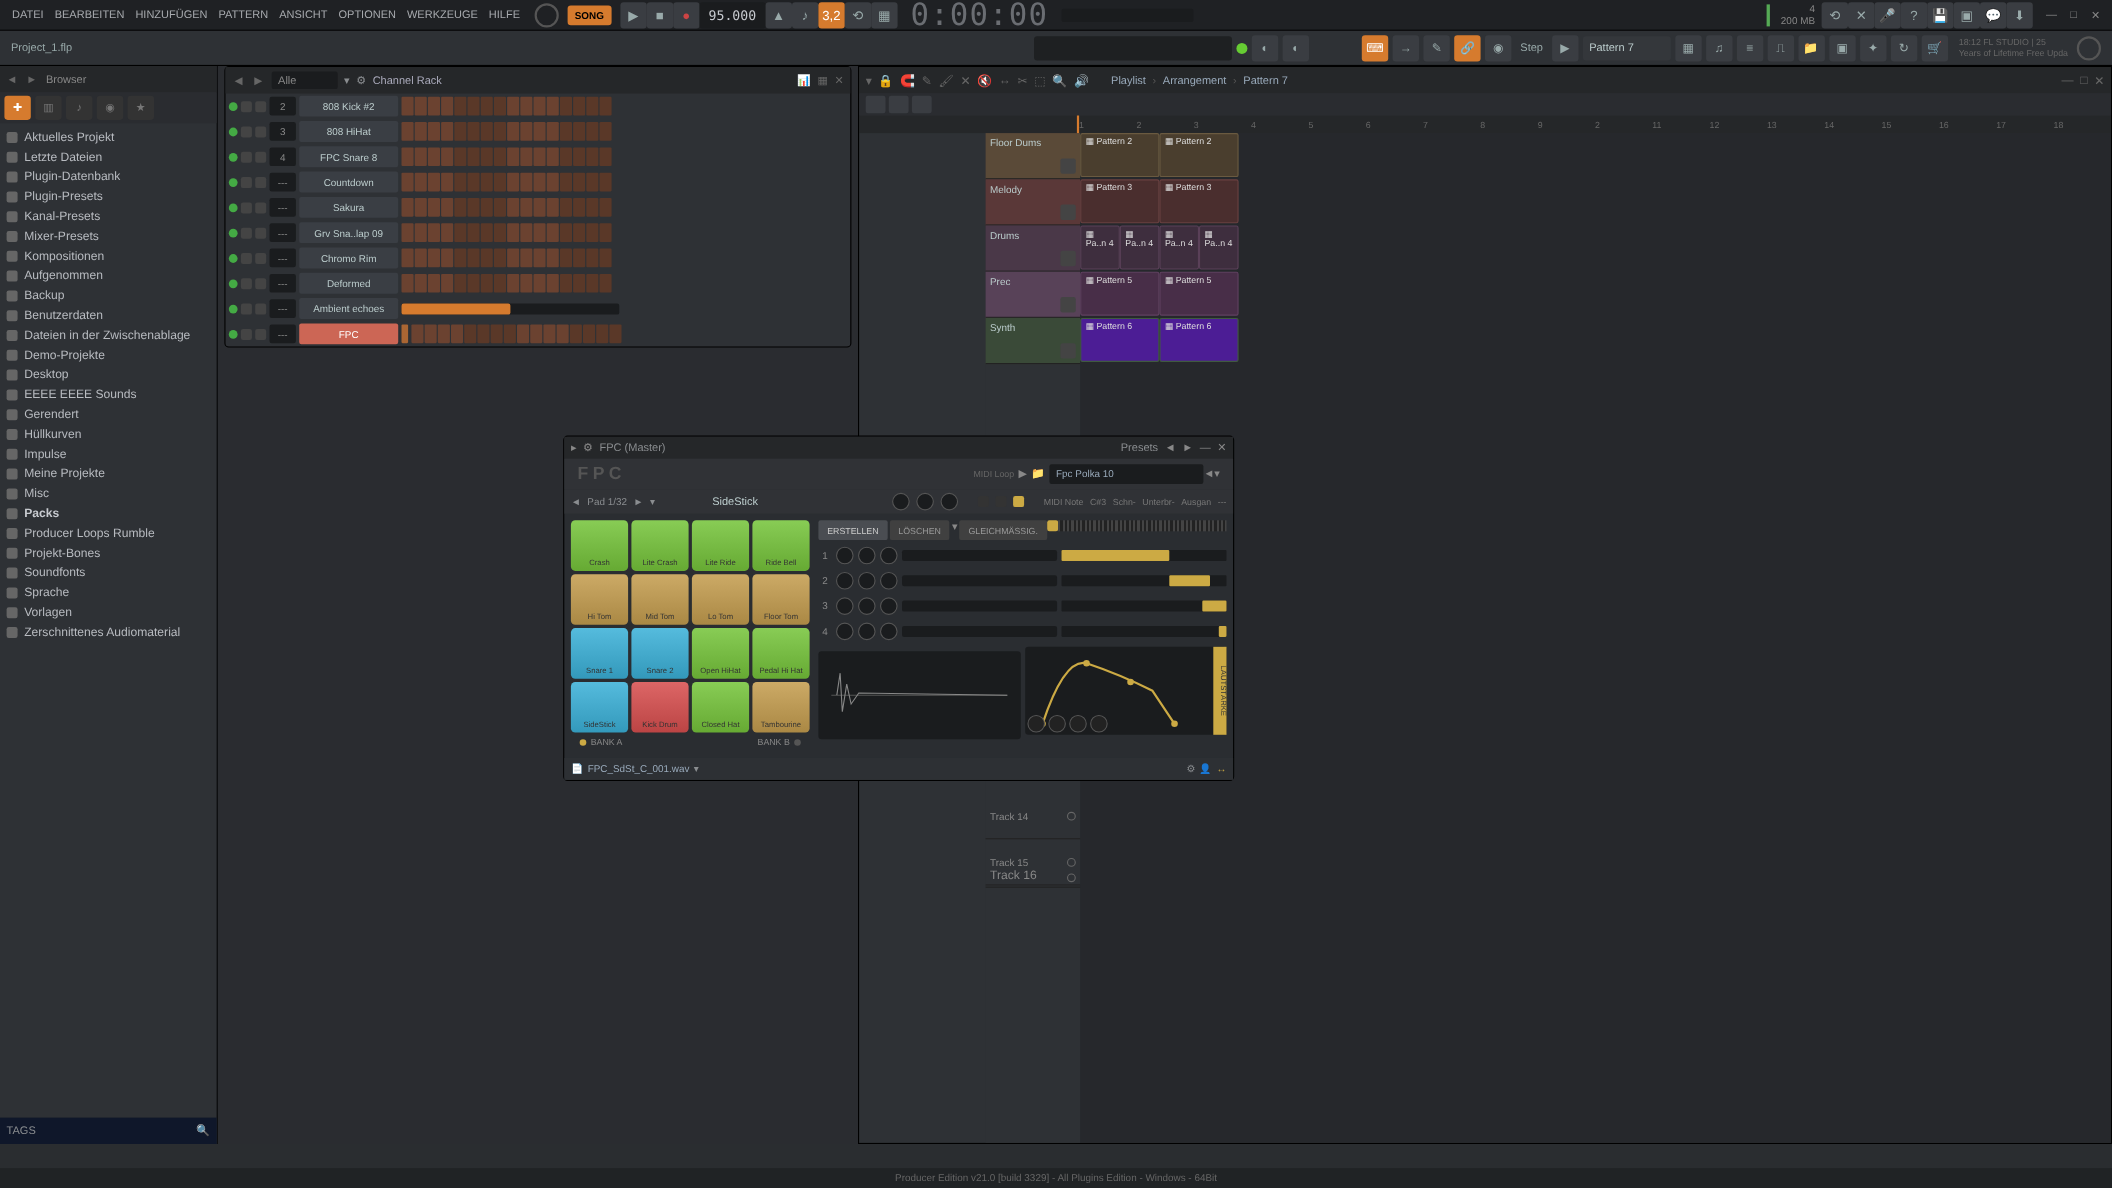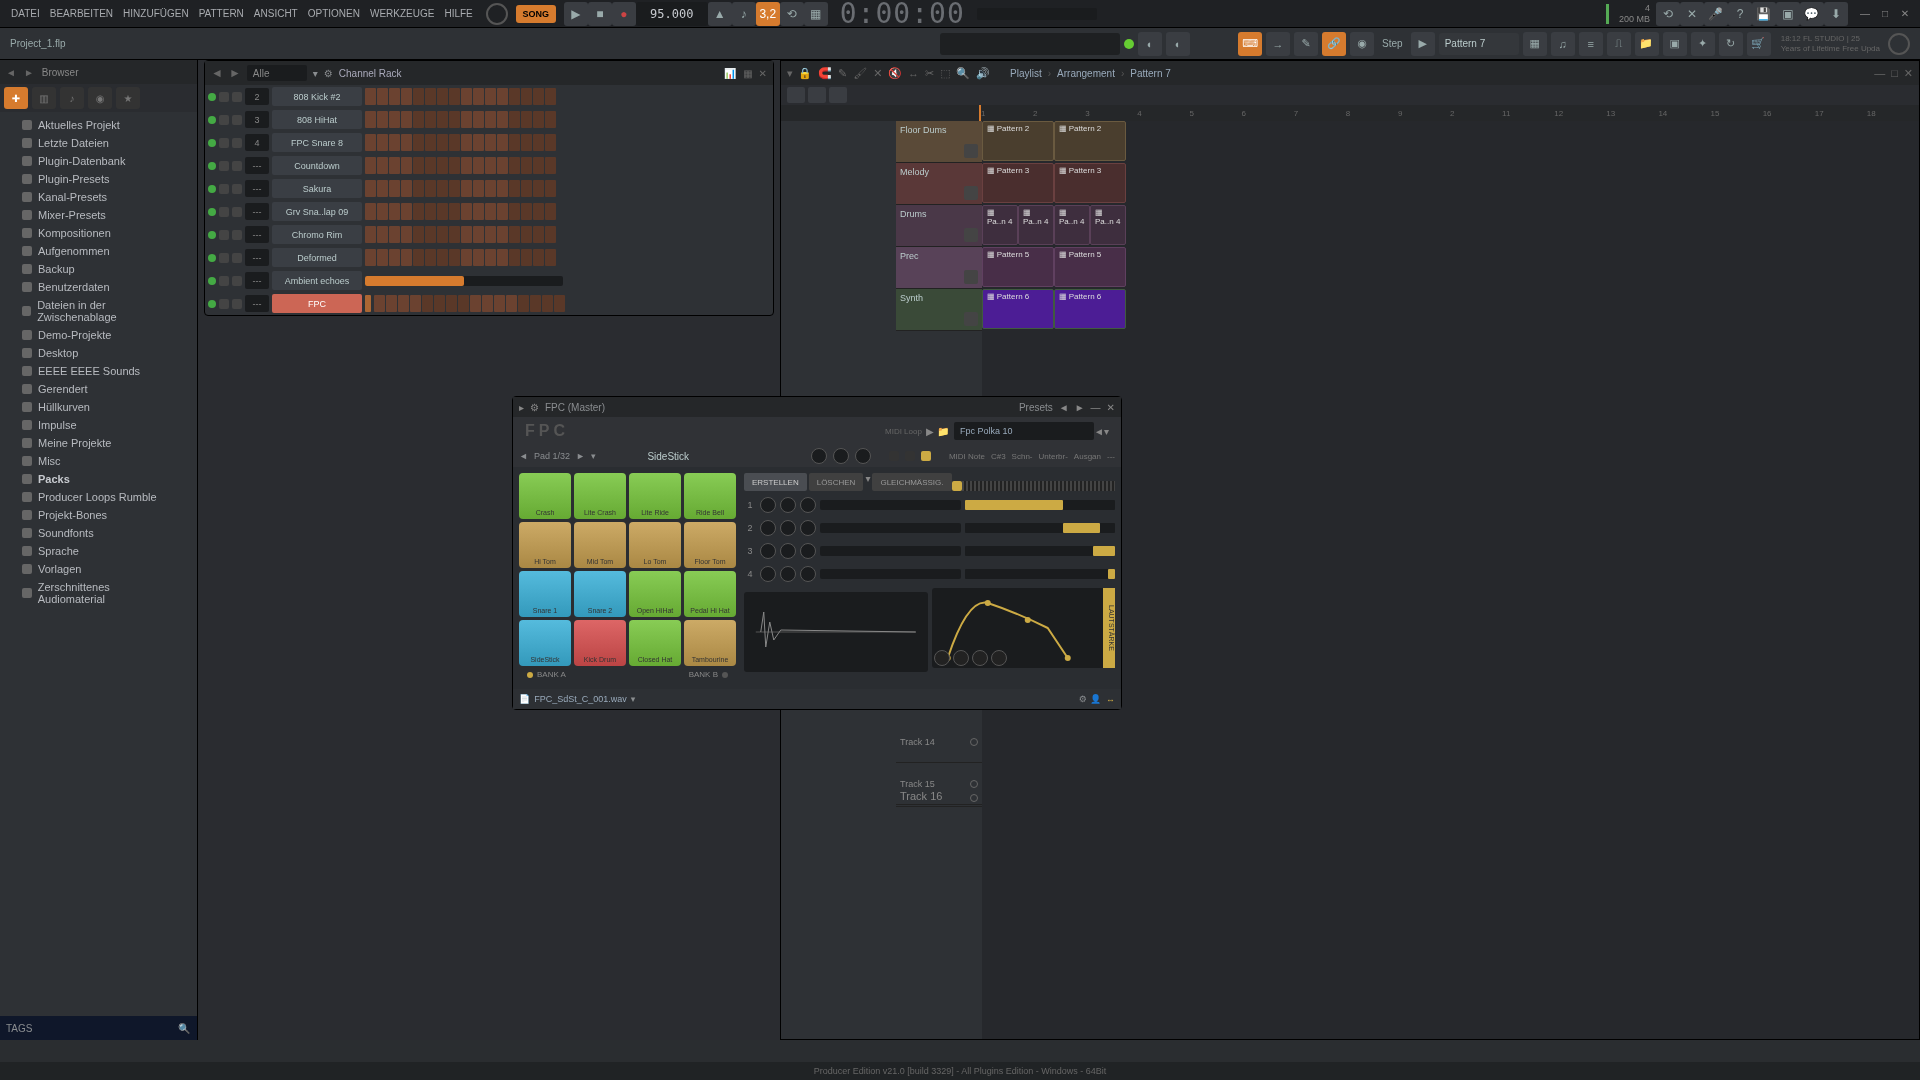--- a/index.html
+++ b/index.html
@@ -8,21 +8,21 @@
 
 .menubar{height:28px;background:#1f2124;display:flex;align-items:center;padding:0 6px;border-bottom:1px solid #000}
 .menubar .menu-item{color:#a8abaf;font-size:10px;padding:0 5px;cursor:pointer}
 .menu-space{flex:1}
 .wincontrols{display:flex;gap:2px;margin-left:8px}
 .wincontrols span{width:18px;height:18px;display:flex;align-items:center;justify-content:center;cursor:pointer;color:#888}
 .top-circle{width:22px;height:22px;border:2px solid #555;border-radius:50%;margin:0 8px}
 .tb-btn{width:24px;height:24px;background:#3a3d42;border-radius:3px;display:flex;align-items:center;justify-content:center;color:#9aa;font-size:12px}
 .tb-btn.orange{background:#d67b2e;color:#fff}
 .song-btn{width:40px;height:18px;background:#d67b2e;border-radius:3px;color:#000;font-size:9px;display:flex;align-items:center;justify-content:center;font-weight:bold}
-.tempo-box{width:72px;height:24px;background:#1a1c1e;border-radius:3px;color:#c8cbd0;display:flex;align-items:center;justify-content:center;font-size:12px;font-family:monospace}
+.tempo-box{width:60px;height:24px;background:#1a1c1e;border-radius:3px;color:#c8cbd0;display:flex;align-items:center;justify-content:center;font-size:12px;font-family:monospace}
 .time-display{font-size:28px;color:#6a6d72;font-family:monospace;letter-spacing:1px;margin:0 12px}
 .progress-bar{width:120px;height:12px;background:#1a1c1e;border-radius:2px}
 .mem-display{color:#888;font-size:9px;text-align:right;line-height:11px;margin:0 6px}
 
 
 .toolbar2{height:32px;background:#2e3135;display:flex;align-items:center;padding:0 6px;gap:4px;border-bottom:1px solid #000}
 .proj-name{color:#9aa;font-size:10px;margin-right:auto;padding-left:4px}
 .hint-box{width:180px;height:22px;background:#1e2022;border-radius:3px}
 .green-dot{width:10px;height:10px;background:#6c3;border-radius:50%}
 .tb2-btn{width:24px;height:24px;background:#3a3d42;border-radius:3px;display:flex;align-items:center;justify-content:center;color:#9aa;font-size:11px}
@@ -36,21 +36,21 @@
 .main{display:flex;height:calc(100% - 100px)}
 
 
 .browser{width:198px;background:#2e3135;border-right:1px solid #000;display:flex;flex-direction:column}
 .browser-hdr{height:24px;background:#252729;display:flex;align-items:center;padding:0 6px;gap:8px;color:#888;font-size:10px}
 .browser-hdr .arrow{font-size:10px;color:#666}
 .browser-tabs{height:28px;background:#2a2c30;display:flex;align-items:center;padding:0 4px;gap:4px}
 .br-tab{width:24px;height:22px;background:#333;border-radius:3px;display:flex;align-items:center;justify-content:center;color:#777}
 .br-tab.active{background:#d67b2e;color:#fff}
 .browser-tree{flex:1;overflow-y:auto;padding:4px 0}
-.tree-item{display:flex;align-items:center;padding:3px 22px;color:#b8bbc0;font-size:11px;gap:6px;cursor:pointer}
+.tree-item{display:flex;align-items:center;padding:3px 6px;color:#b8bbc0;font-size:11px;gap:6px;cursor:pointer}
 .tree-item.bold{font-weight:bold;color:#c8cbd0}
 .tree-item::before{content:'';width:10px;height:10px;background:#666;border-radius:2px}
 .browser-footer{height:24px;background:#0f172a;display:flex;align-items:center;padding:0 6px;justify-content:space-between}
 
 
 .work{flex:1;position:relative;background:#2a2c30}
 
 
 .chrack{position:absolute;left:6px;top:0;width:570px;background:#2e3135;border:1px solid #000;border-radius:4px}
 .chrack-hdr{height:24px;background:#252729;display:flex;align-items:center;padding:0 6px;gap:6px;font-size:10px}
@@ -727,21 +727,21 @@
                 <span class="bdot"></span>
                 <span>BANK A</span>
               </div>
             <div class="bank">
                 <span>BANK B</span>
                 <span class="bdot" style="background:#555"></span>
               </div>
           </div>
         </div>
         <div class="fpc-right">
-          <div style="display:flex;gap:0;align-items:flex-end">
+          <div style="display:flex;gap:0;align-items:flex-start">
             <div class="fpc-tabs">
               <div class="fpc-tab active">ERSTELLEN</div>
               <div class="fpc-tab">LÖSCHEN</div>
               <span style="color:#888">▾</span>
               <div class="fpc-tab">GLEICHMÄSSIG.</div>
             </div>
             <div style="width:10px;height:10px;background:#ca4;border-radius:2px"></div>
             <div style="flex:1;height:10px;background:repeating-linear-gradient(90deg,#444 0 2px,#222 2px 4px)"></div>
           </div>
           <div class="fpc-layers" id="fpc-layers">

